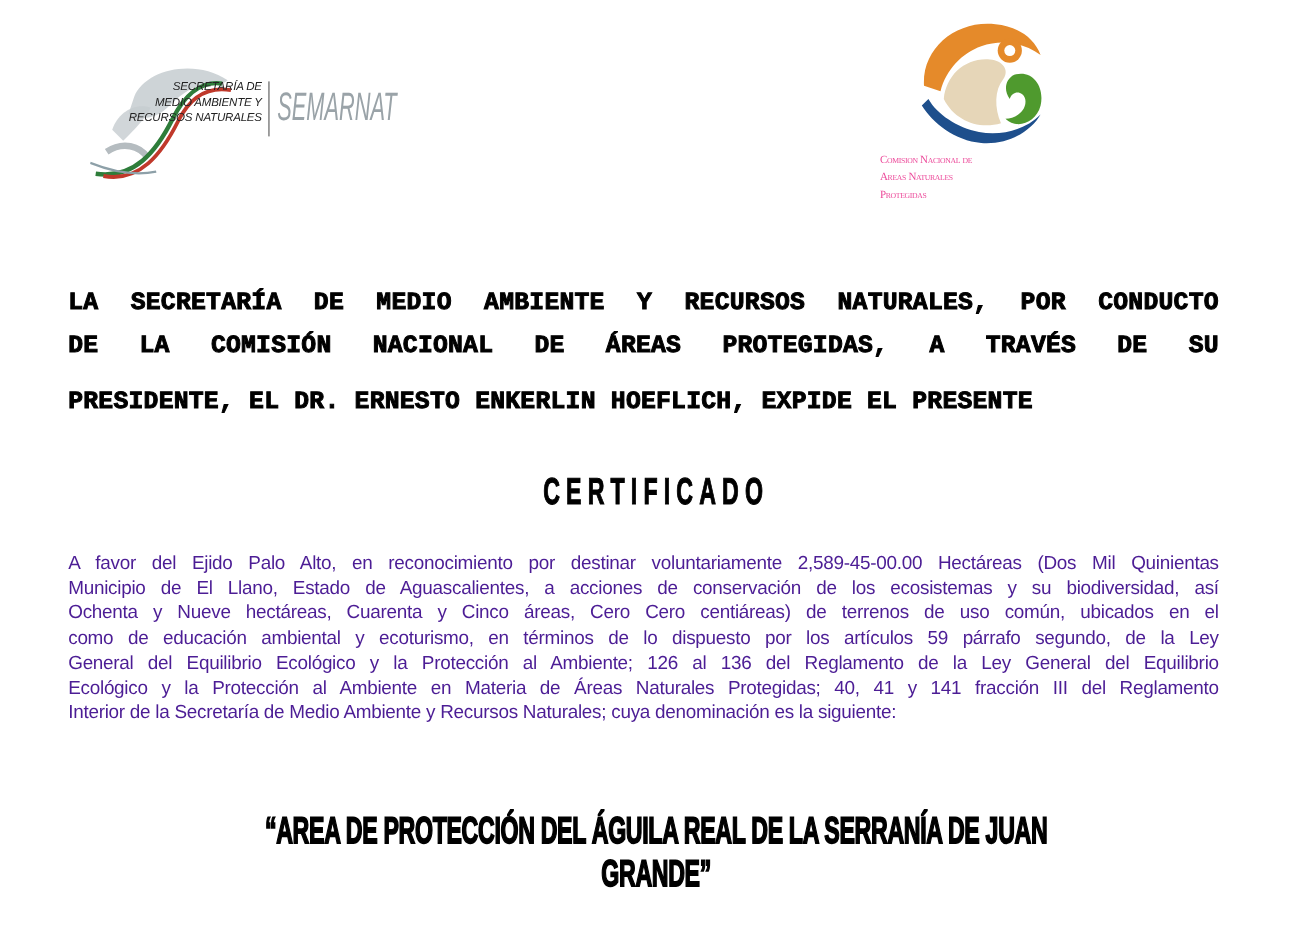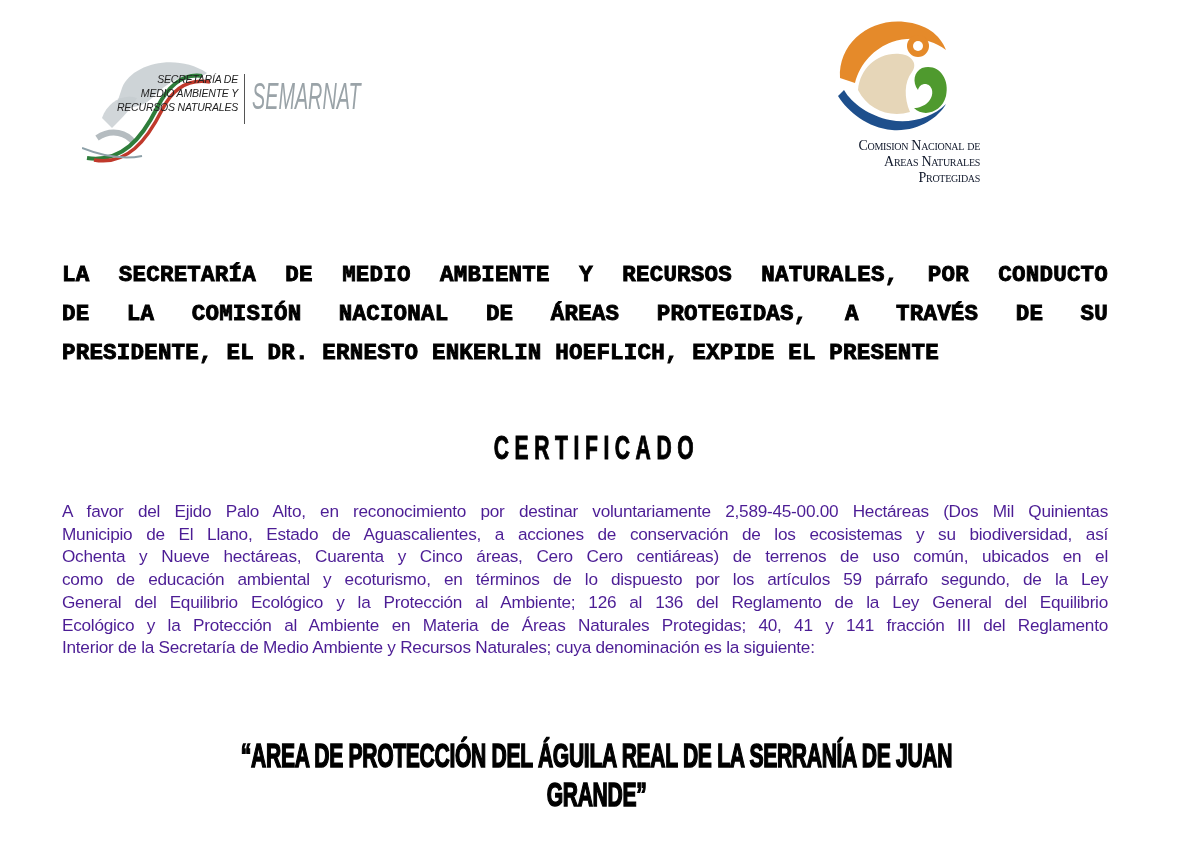--- a/index.html
+++ b/index.html
@@ -2,24 +2,24 @@
 <html><head>
 <meta charset="utf-8">
 <style>
   html, body { margin:0; padding:0; background:#ffffff; }
   body { width:1193px; height:842px; position:relative; overflow:hidden; font-family:"Liberation Sans", sans-serif; color:#000; }
   .logo-semarnat { position:absolute; left:82px; top:48px; width:270px; height:135px;font-style:italic; }
   .logo-conanp { position:absolute; left:800px; top:8px; width:180px; height:195px; }
   .semarnat-text { position:absolute; left:96px; top:72px; font-size:10.5px; line-height:14px; text-align:right; color:#222; letter-spacing:-0.2px; width:142px; }
   .semarnat-divider { position:absolute; left:244px; top:74px; width:1px; height:50px; background:#555; }
   .semarnat-acronym { position:absolute; left:252px; top:78px; font-size:36px; color:#9aa3a8; font-family:"Liberation Sans", sans-serif; transform:scaleX(0.55); transform-origin:left top; letter-spacing:0px; font-weight:normal; }
-  .conanp-name { position:absolute; left:0; top:130px; width:180px; text-align:right; font-family:"Liberation Serif", serif; font-size:14px; line-height:16px; color:#0f172a; font-variant:small-caps; letter-spacing:-0.3px; }
+  .conanp-name { position:absolute; left:0; top:130px; width:180px; text-align:left; font-family:"Liberation Serif", serif; font-size:10px; line-height:16px; color:#ec4899; font-variant:small-caps; letter-spacing:-0.3px; }
   .heading { position:absolute; left:62px; top:256px; width:1046px; font-family:Liberation Mono, monospace; font-weight:900; font-size:22.5px; line-height:39px; text-align:justify; text-align-last:left; letter-spacing:0.2px; -webkit-text-stroke:0.9px #000; }
   .heading-line { display:block; text-align:justify; text-align-last:justify; }
-  .heading-line.last { text-align-last:left; }
+  .heading-line.last { text-align-last:left;margin-top:12px; }
   .cert-title { position:absolute; left:0; width:1193px; top:428px; text-align:center; font-size:34px; font-weight:bold; letter-spacing:9px; transform:scaleX(0.62); -webkit-text-stroke:1px #000; }
   .body-text { position:absolute; left:62px; top:500px; width:1046px; font-size:17.2px; line-height:22.7px; text-align:justify; letter-spacing:-0.25px; color:#4c1d95; }
   .body-line { display:block; text-align:justify; text-align-last:justify; white-space:nowrap; }
   .body-line.last { text-align-last:left; }
   .area-name { position:absolute; left:0; width:1193px; top:736px; text-align:center; font-size:34px; font-weight:bold; transform:scaleX(0.62); -webkit-text-stroke:1.6px #000; letter-spacing:-0.5px; }
 </style>
 </head>
 <body>
 
 <div class="logo-semarnat">

